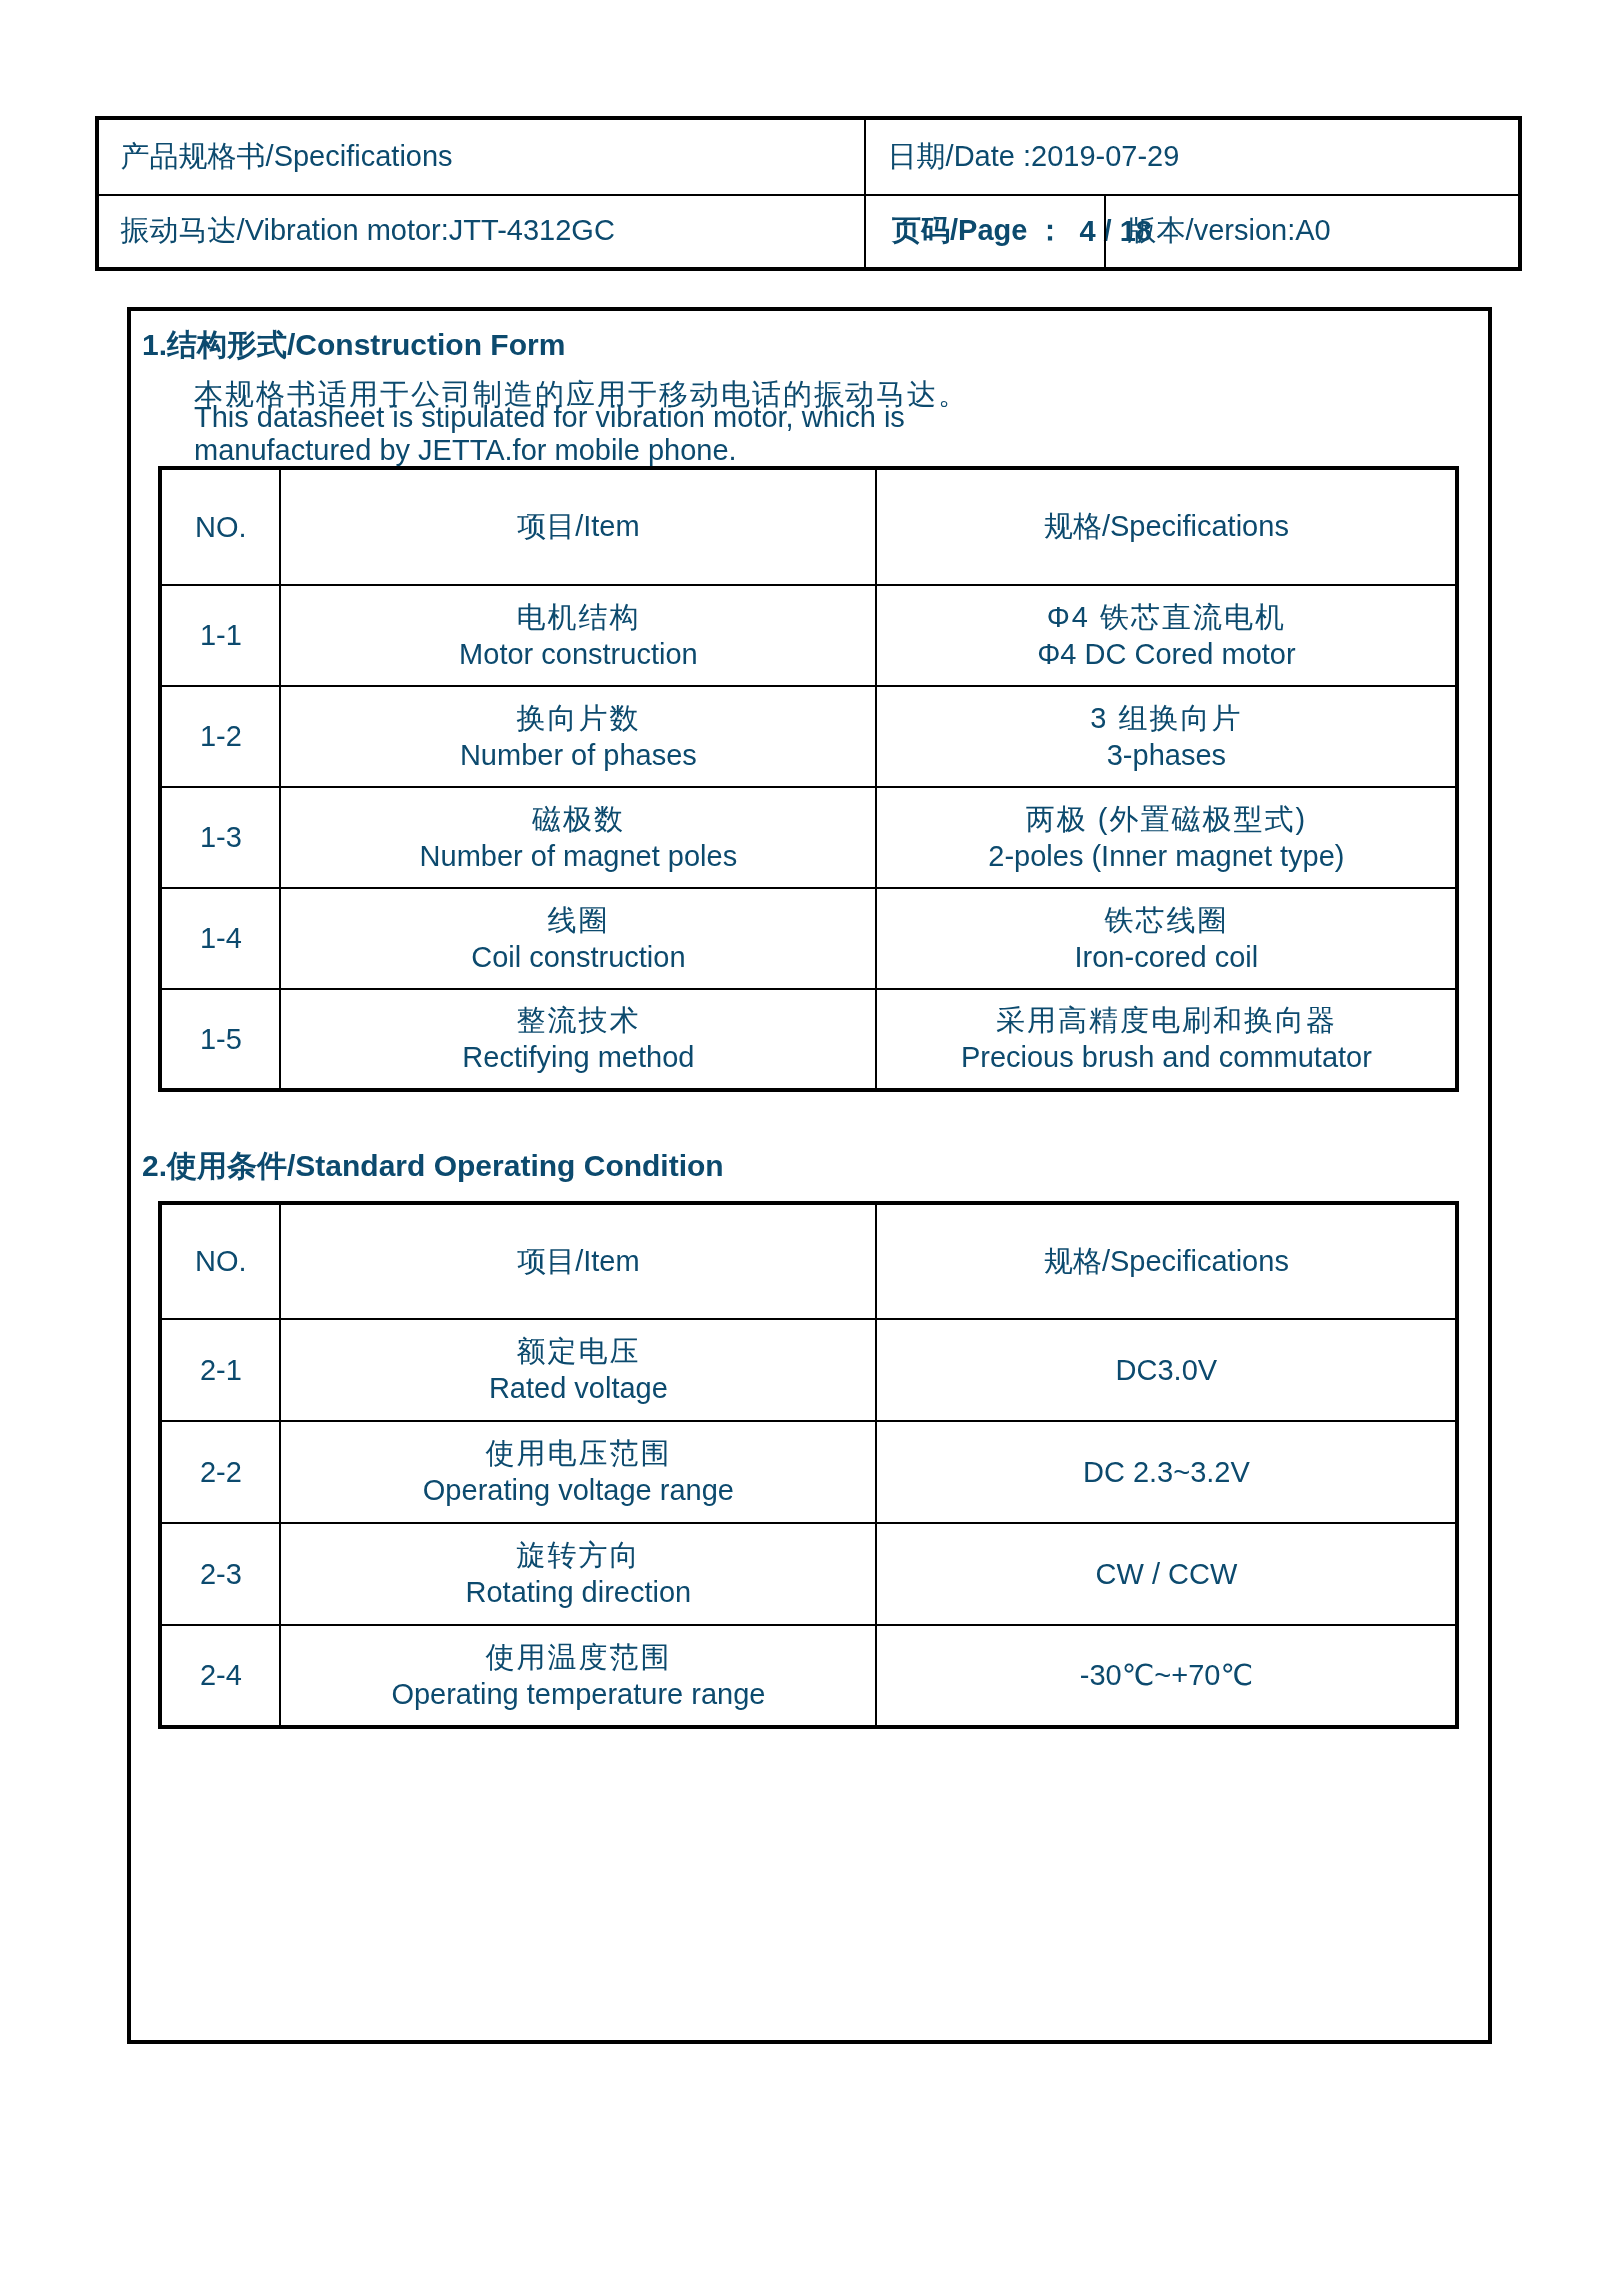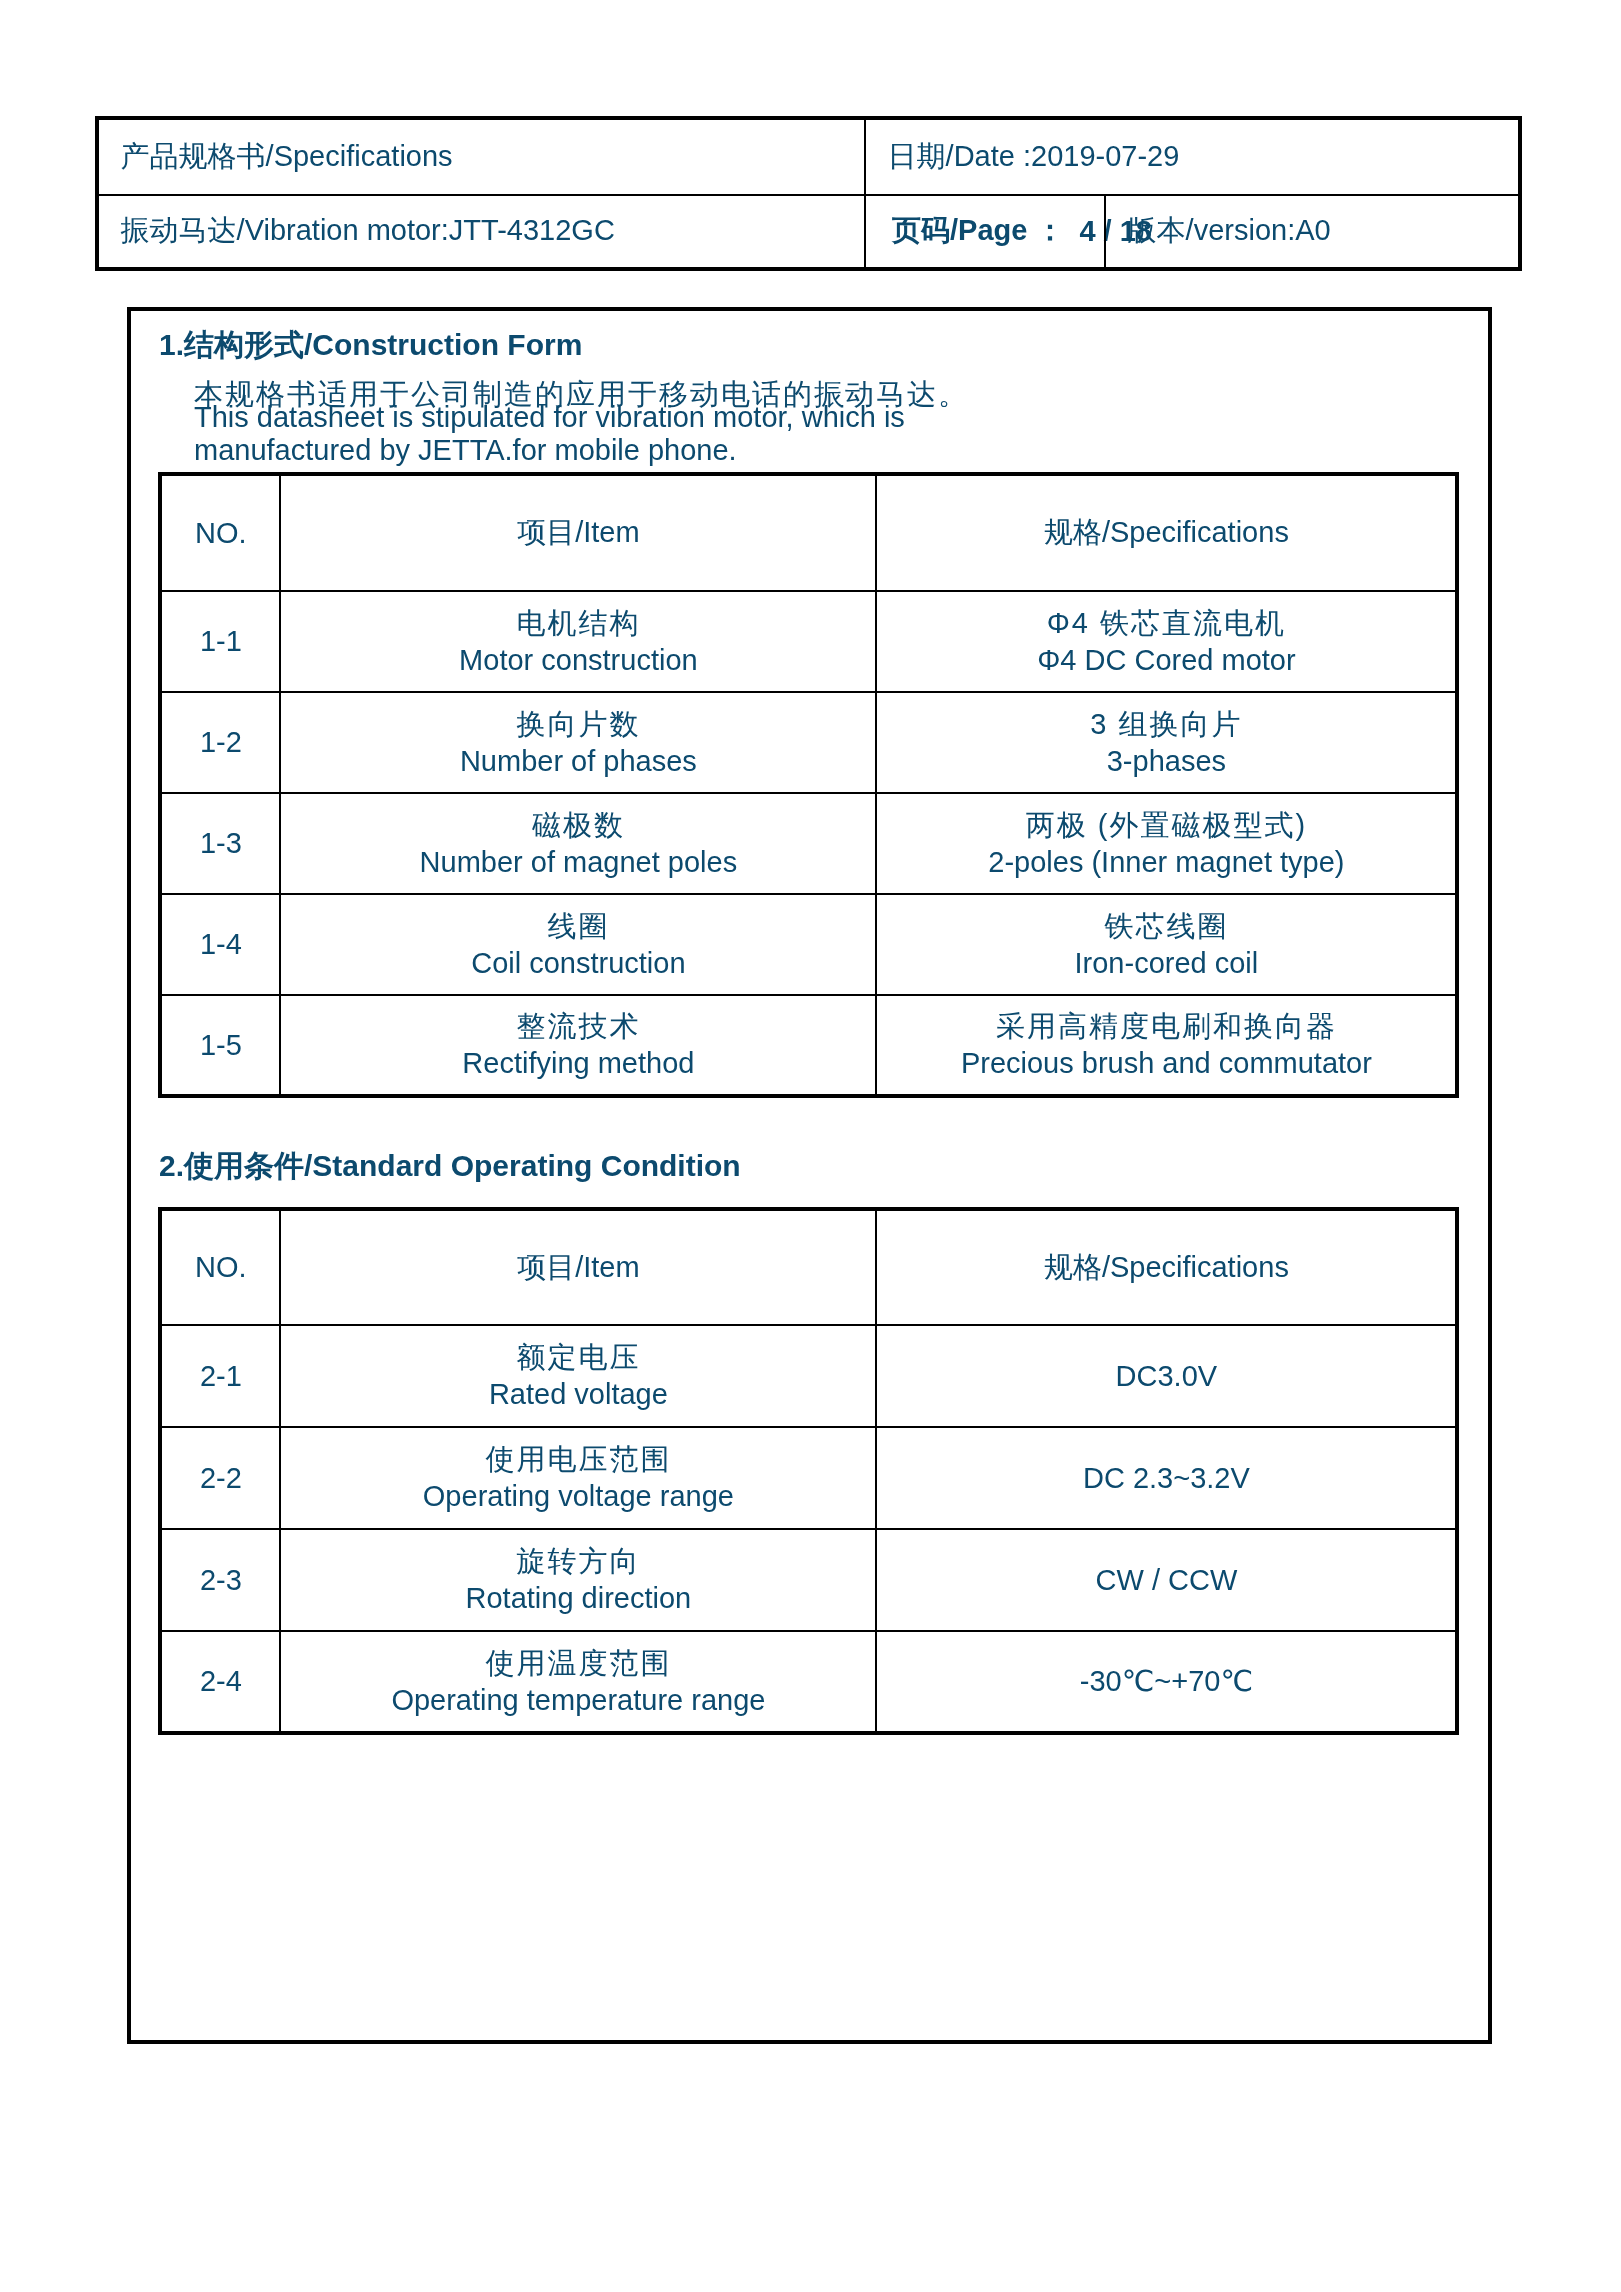--- a/index.html
+++ b/index.html
@@ -34,21 +34,21 @@
   
   .main-box {
     position: absolute;
     left: 127px; top: 307px;
     width: 1365px; height: 1737px;
     border: 4.9px solid #000;
     background: #fff;
   }
   .section-title {
     position: absolute;
-    left: 28px;
+    left: 11px;
     font-size: 30px;
     font-weight: bold;
     white-space: nowrap;
   }
   .s1-title { top: 13.7px; }
   .s2-title { top: 835px; }
   .intro-line { position: absolute; left: 63px; font-size: 29px; white-space: nowrap; }
   .intro-zh  { top: 64px; letter-spacing: 2px; }
   .intro-en1 { top: 90px; }
   .intro-en2 { top: 123px; }
@@ -63,21 +63,21 @@
   }
   .t1 { top: 155px; width: 1297px; }
   .t2 { top: 890px; width: 1297px; }
   .spec-table td {
     border: 2.9px solid #000;
     text-align: center;
     vertical-align: middle;
     font-size: 29px;
     padding: 0;
   }
-  .spec-table { border: 4.9px solid #000; margin-top: 6px; }
+  .spec-table { border: 4.9px solid #000; }
   .col-no   { width: 120px; }
   .col-item { width: 596px; }
   .col-spec { width: 581px; }
   .t1 tr.hdr  { height: 117px; }
   .t1 tr.data { height: 101px; }
   .t2 tr.hdr  { height: 116px; }
   .t2 tr.data { height: 102px; }
   .zh { letter-spacing: 2px; line-height: 37px; }
   .en { line-height: 37px; }
   .single { line-height: 35px; }

